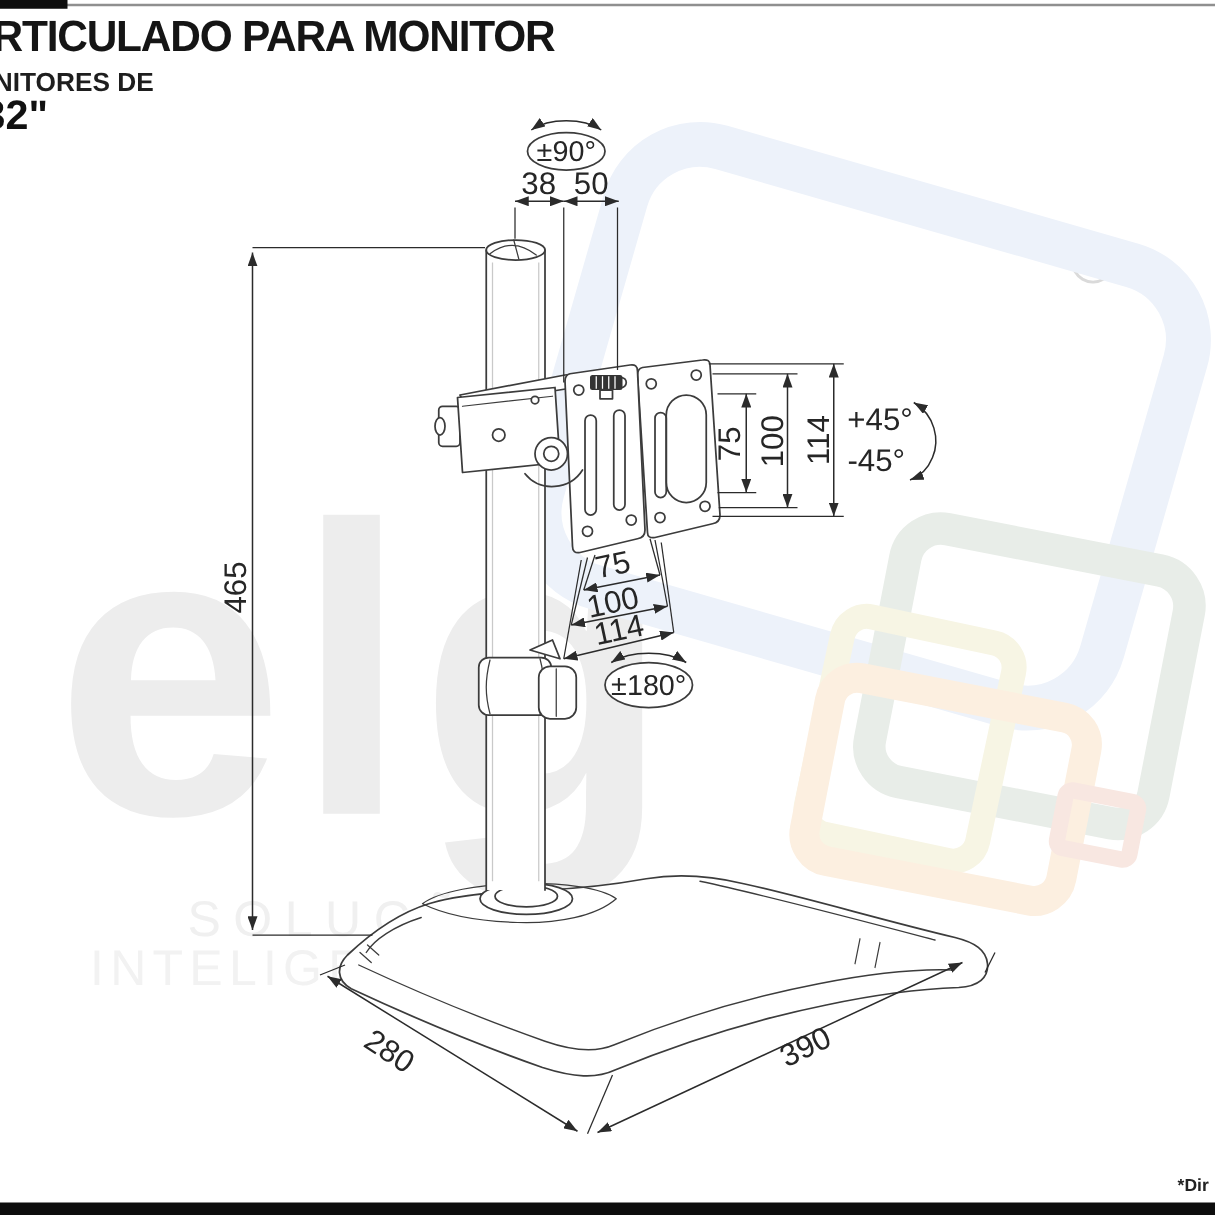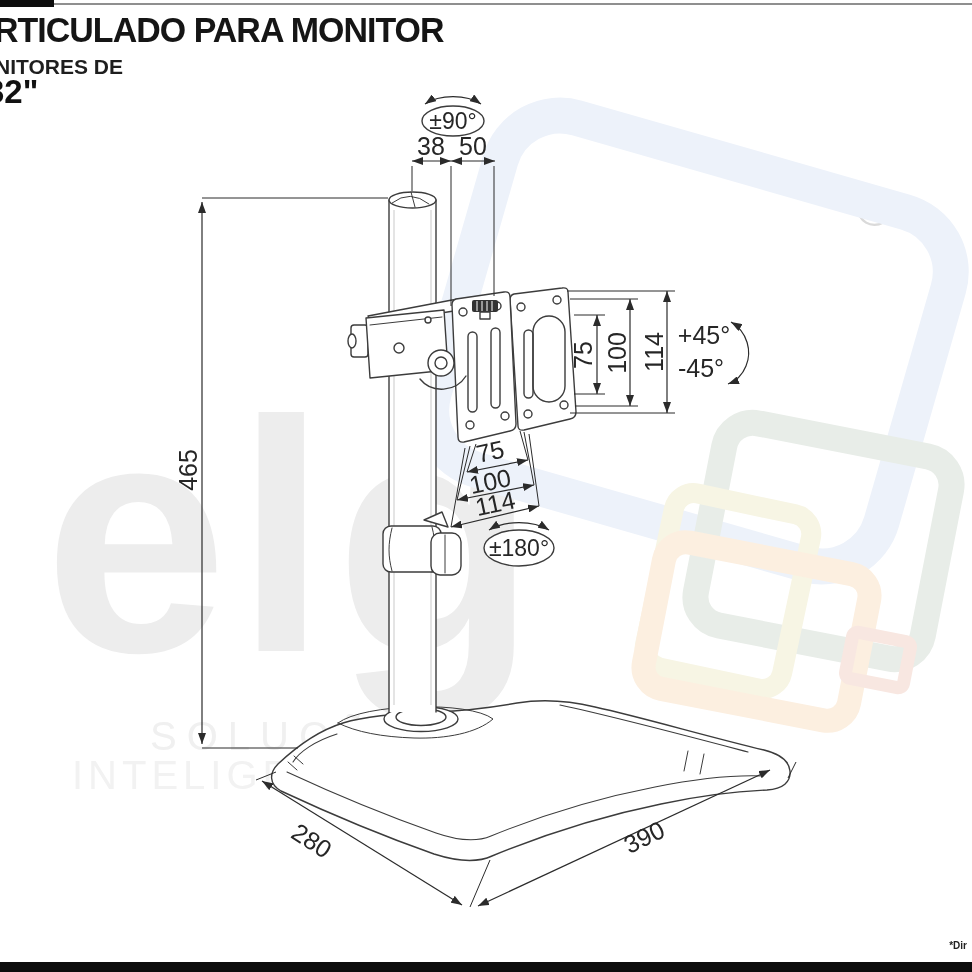--- a/index.html
+++ b/index.html
@@ -2,21 +2,21 @@
 <html><head>
 <meta charset="utf-8">
 <style>
   html,body{margin:0;padding:0;background:#fff;}
   .stage{position:relative;width:972px;height:972px;background:#ffffff;overflow:hidden;
          font-family:"Liberation Sans",sans-serif;}
   
   .topline{position:absolute;left:0;top:3px;width:100%;height:2px;background:#8f8f8f;}
   .topbar{position:absolute;left:0;top:0;width:54px;height:7px;background:#0d0d0d;}
   .bottombar{position:absolute;left:0;top:962px;width:100%;height:10px;background:#0d0d0d;}
-  .footnote{position:absolute;right:5px;top:940px;font-size:10px;font-weight:700;color:#222;}
+  .footnote{position:absolute;right:5px;top:940px;font-size:14px;font-weight:700;color:#222;}
   
   .title{position:absolute;left:-6px;top:10px;font-size:35px;font-weight:800;letter-spacing:-1px;
          color:#151515;transform:scaleX(.97);transform-origin:left top;white-space:nowrap;}
   .subtitle{position:absolute;left:-5px;top:55px;font-size:21px;font-weight:600;color:#1e1e1e;}
   .size{position:absolute;left:-14px;top:73px;font-size:33px;font-weight:800;color:#111;}
   
   .wm-brand{position:absolute;left:44px;top:405px;font-size:330px;line-height:.8;font-weight:600;
             letter-spacing:8px;color:#ededed;}
   .wm-l1{position:absolute;left:150px;top:714px;font-size:40px;font-weight:500;letter-spacing:10px;color:#f0f0f0;}
   .wm-l2{position:absolute;left:72px;top:753px;font-size:40px;font-weight:500;letter-spacing:5px;color:#f2f2f2;}

